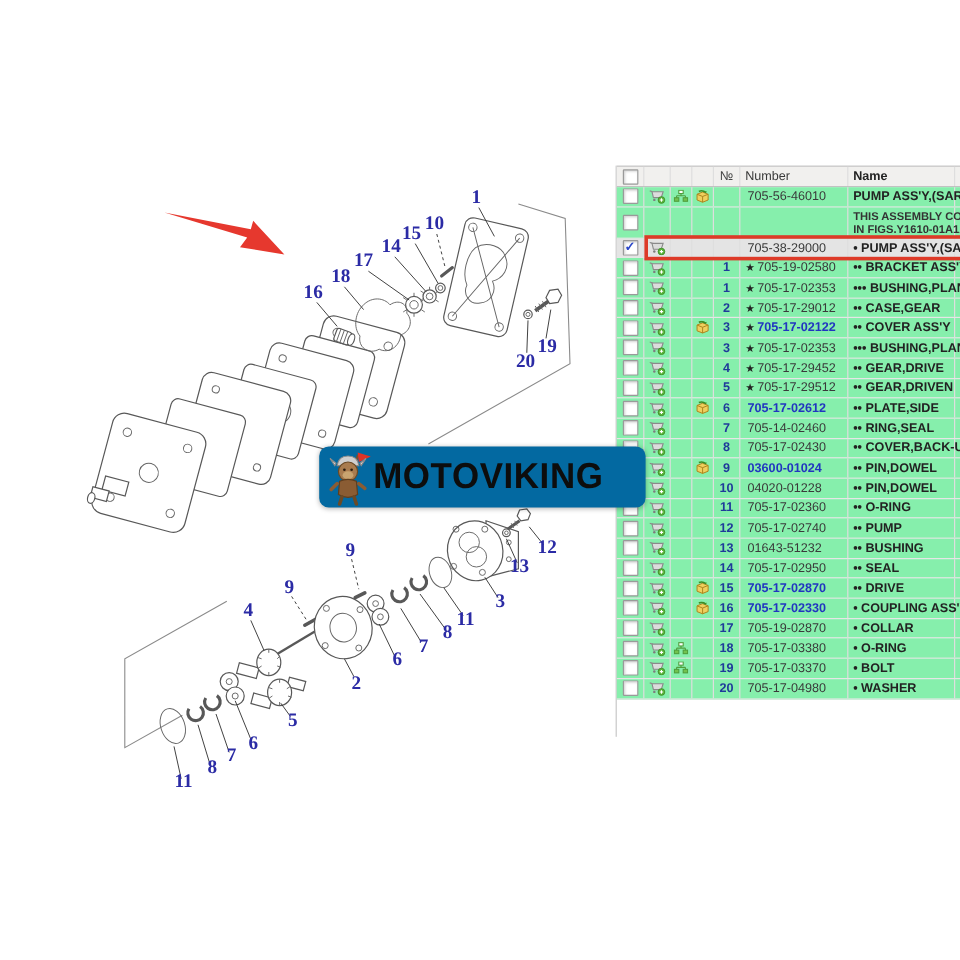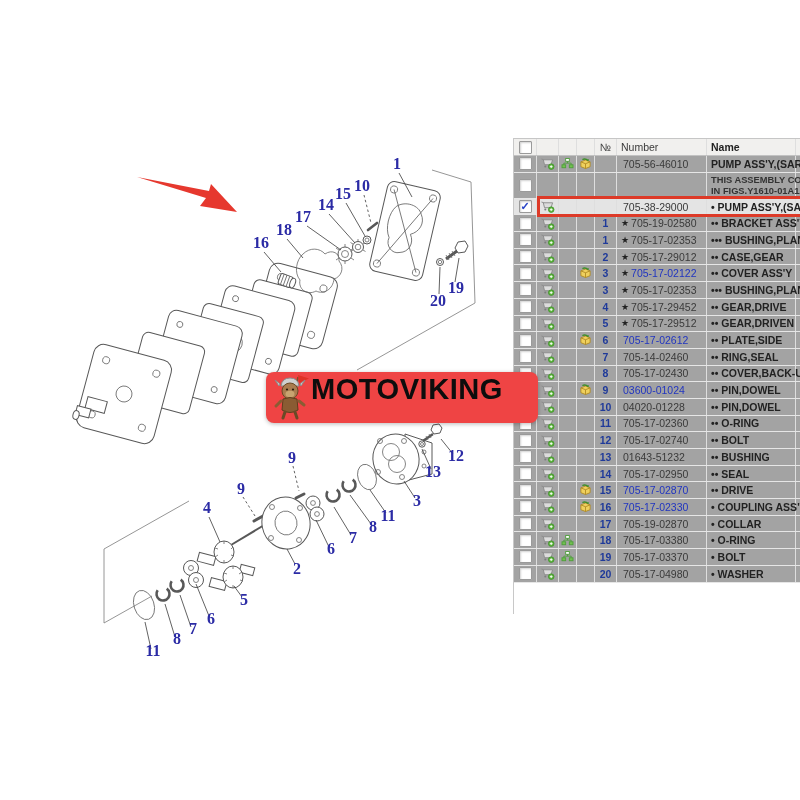--- a/index.html
+++ b/index.html
@@ -13,53 +13,53 @@
   .thin{fill:none;stroke:#666;stroke-width:.8;}
   .plane{fill:none;stroke:#8a8a8a;stroke-width:.9;}
   .leader{stroke:#3a3a3a;stroke-width:.8;fill:none;}
   .leader.dot{stroke-dasharray:2.5 2.5;}
   .callout{font-family:"Liberation Serif",serif;font-weight:bold;font-size:16px;
            fill:#2b2ba5;text-anchor:middle;}
   .cclip{fill:none;stroke:#585858;stroke-width:2.6;}
 
   
   #watermark{position:absolute;left:266px;top:372px;width:272px;height:51px;z-index:6;
-    background:#ef4444;border-radius:8px;box-shadow:0 1px 4px rgba(0,0,0,.28);
-    display:flex;align-items:flex-start;padding-left:3px;box-sizing:border-box;}
+    background:#0369a1;border-radius:8px;box-shadow:0 1px 4px rgba(0,0,0,.28);
+    display:flex;align-items:center;padding-left:3px;box-sizing:border-box;}
   #wm-text{font-size:30px;font-weight:bold;color:#0d0d0d;letter-spacing:.5px;
     transform:scaleX(.97);transform-origin:left center;white-space:nowrap;}
 
   
   #table-panel{position:absolute;left:513px;top:138px;width:287px;height:476px;z-index:2;
     background:#fff;border-left:1px solid #c8c8c8;}
   .t-header{display:flex;height:18px;background:#f1f0ee;border-top:1px solid #c6c6c6;
     border-bottom:1px solid #c2c2c2;align-items:center;font-size:10.5px;color:#444;box-sizing:border-box;}
   .t-row{display:flex;height:16.7px;align-items:center;font-size:10.5px;
-    border-bottom:1px solid #e6e6e6;position:relative;background:#a3a3a3;box-sizing:border-box;}
+    border-bottom:1px solid #e6e6e6;position:relative;background:#86efac;box-sizing:border-box;}
   .t-row.note{height:26px;}
   .t-row.hl{background:#e4e4e4;z-index:4;}
   .t-row.hl::after{content:"";position:absolute;left:23px;right:-2px;top:-3px;bottom:-3px;
     border:3px solid #dd3a28;pointer-events:none;}
   .cell{height:100%;display:flex;align-items:center;border-right:1px solid #dedede;
     overflow:hidden;box-sizing:border-box;}
   .c0{width:23px;justify-content:center;}
   .c1{width:22px;justify-content:center;}
   .c2{width:18px;justify-content:center;}
   .c3{width:18px;justify-content:center;}
   .c4{width:22px;justify-content:center;}
   .c5{width:90px;padding-left:4px;}
   .c6{width:89px;padding-left:4px;overflow:visible;}
   .c7{width:5px;border-right:none;}
   .cb{width:11px;height:11px;background:#fff;border:1px solid #9a9a9a;border-radius:1px;
     box-shadow:inset 1px 1px 2px rgba(0,0,0,.18);font-size:11px;line-height:9px;
     color:#2a46c8;font-weight:bold;display:flex;align-items:center;justify-content:center;}
   .no{font-weight:bold;color:#1f3a9a;}
   .c5{color:#3a3a3a;white-space:nowrap;}
   .star{font-size:9px;color:#222;margin-right:2px;}
-  .pn.link{color:#2135c0;font-weight:normal;}
+  .pn.link{color:#2135c0;font-weight:bold;}
   .c6{color:#222;white-space:nowrap;font-weight:bold;}
   .note .c6{font-size:9.3px;line-height:1.25;display:block;padding-top:2px;color:#333;}
   .ic{display:block;}
 </style>
 </head>
 <body>
 
 <div id="stage">
 
 <svg id="diagram" width="800" height="800" viewBox="0 0 800 800">
@@ -646,21 +646,21 @@
               <use href="#sym-cart"></use>
             </svg>
           </div>
     <div class="cell c2"></div>
     <div class="cell c3"></div>
     <div class="cell c4 no">12</div>
     <div class="cell c5">
             <span class="star"></span>
             <span class="pn">705-17-02740</span>
           </div>
-    <div class="cell c6">•• BOLT</div>
+    <div class="cell c6">•• PUMP</div>
     <div class="cell c7"></div>
   </div>
         <div class="t-row">
     <div class="cell c0">
             <span class="cb"></span>
           </div>
     <div class="cell c1">
             <svg class="ic" width="15" height="13" viewBox="0 0 16 14">
               <use href="#sym-cart"></use>
             </svg>

